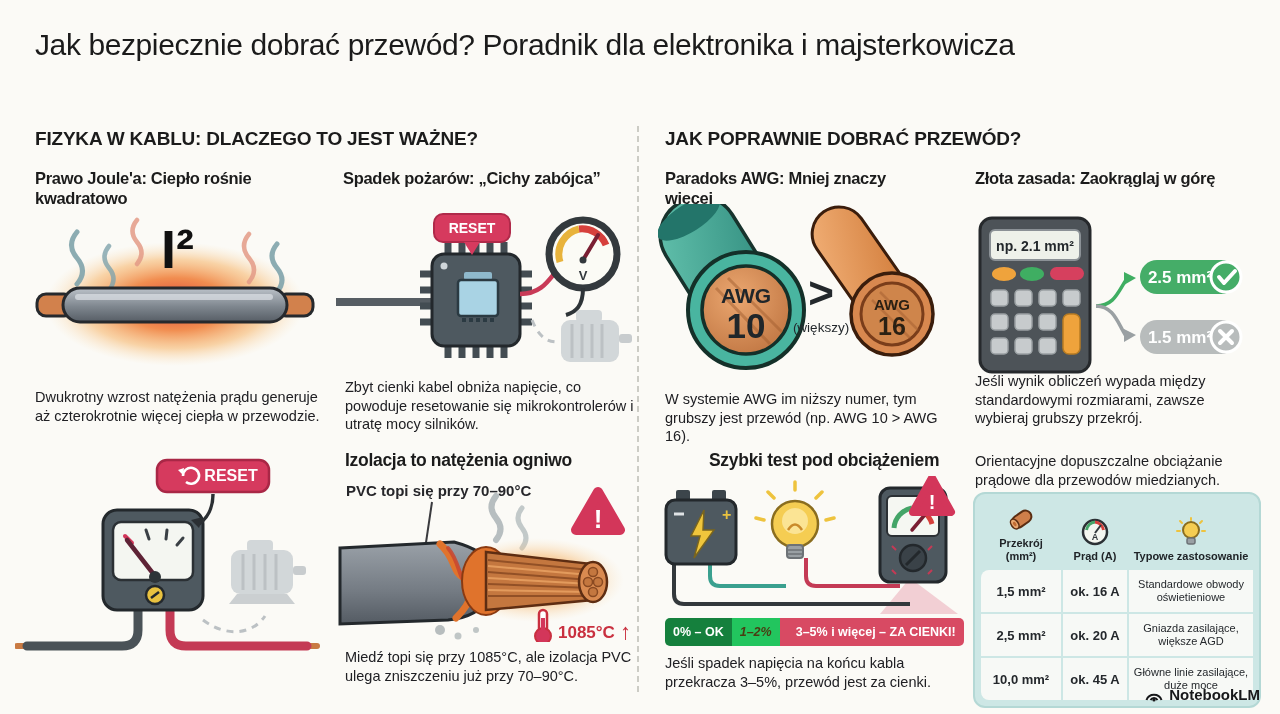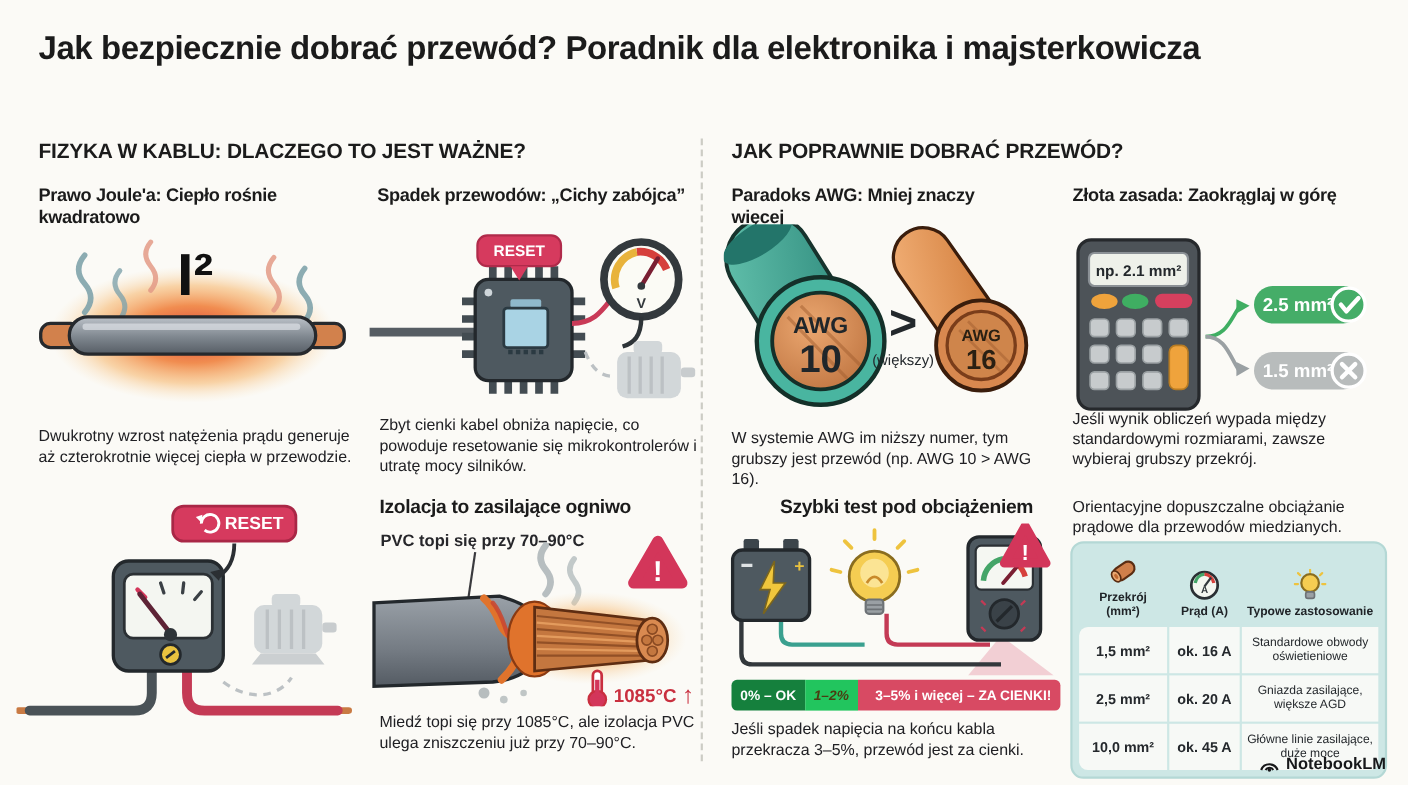--- a/index.html
+++ b/index.html
@@ -1,19 +1,19 @@
 <!DOCTYPE html>
 <html><head>
 <meta charset="utf-8">
 <style>
   html,body{margin:0;padding:0;background:#e8e8e4;}
   #canvas{position:relative;width:1280px;height:714px;background:#fbfaf6;overflow:hidden;
           font-family:"Liberation Sans",sans-serif;color:#1b1b1b;}
   .abs{position:absolute;}
-  .h1{font-size:30px;font-weight:700;letter-spacing:-0.4px;white-space:nowrap;}
+  .h1{font-size:30px;font-weight:400;letter-spacing:-0.4px;white-space:nowrap;}
   .sub{font-size:18px;color:#26262a;}
   .colhead{font-size:19px;font-weight:800;letter-spacing:-0.2px;white-space:nowrap;}
   .itemtitle{font-size:16.5px;font-weight:800;letter-spacing:-0.3px;line-height:1.22;}
   .caption{font-size:14.5px;line-height:1.28;color:#202024;}
   .divider{position:absolute;left:637px;top:126px;height:566px;width:0;border-left:2px dashed #ccccc5;}
   .legend{display:flex;align-items:stretch;height:28px;}
   .seg{display:flex;align-items:center;justify-content:center;font-size:12.5px;font-weight:800;
        padding:0 8px;white-space:nowrap;}
   .seg:first-child{border-radius:5px 0 0 5px;}
   .seg:last-child{border-radius:0 5px 5px 0;padding-left:16px;}
@@ -37,21 +37,21 @@
 
 <div id="canvas">
 
   <div class="abs h1" style="left:35px;top:28px;">Jak bezpiecznie dobrać przewód? Poradnik dla elektronika i majsterkowicza</div>
 
   <div class="divider"></div>
 
   <div class="abs colhead" style="left:35px;top:128px;">FIZYKA W KABLU: DLACZEGO TO JEST WAŻNE?</div>
 
   <div class="abs itemtitle" style="left:35px;top:168px;width:262px;">Prawo Joule'a: Ciepło rośnie kwadratowo</div>
-  <div class="abs itemtitle" style="left:343px;top:168px;width:292px;">Spadek przewodów: „Cichy zabójca”</div>
+  <div class="abs itemtitle" style="left:343px;top:168px;width:292px;">Spadek pożarów: „Cichy zabójca”</div>
 
   <svg class="abs" style="left:25px;top:198px;" width="300" height="185" viewBox="0 0 300 185">
     <defs>
       <radialGradient id="glow1" cx="50%" cy="50%" r="50%">
         <stop offset="0%" stop-color="#d8322b" stop-opacity="0.95"></stop>
         <stop offset="42%" stop-color="#ef7a33" stop-opacity="0.85"></stop>
         <stop offset="72%" stop-color="#f6b264" stop-opacity="0.55"></stop>
         <stop offset="100%" stop-color="#f9dcb0" stop-opacity="0"></stop>
       </radialGradient>
       <linearGradient id="cableGray" x1="0" y1="0" x2="0" y2="1">
@@ -130,21 +130,21 @@
     <circle cx="140" cy="147" r="9" fill="#e9c23f" stroke="#23282c" stroke-width="2.5"></circle>
     <path d="M136,150 l8,-6" stroke="#23282c" stroke-width="2.5"></path>
     <rect x="142" y="12" width="112" height="32" rx="10" fill="#d63a5e" stroke="#a92746" stroke-width="2.5"></rect>
     <path d="M168,28 a8,8 0 1 1 3,6" stroke="#ffffff" stroke-width="2.6" fill="none"></path>
     <path d="M169,20 l-6,2 l5,5 z" fill="#ffffff"></path>
     <text x="216" y="33" text-anchor="middle" font-size="16" font-weight="800" fill="#ffffff">RESET</text>
     <path d="M198,46 C198,62 192,70 184,76" stroke="#2b2f33" stroke-width="3.5" fill="none"></path>
     <path d="M176,72 l8,8 l4,-11 z" fill="#2b2f33"></path>
   </svg>
 
-  <div class="abs itemtitle" style="left:345px;top:450px;width:292px;font-size:17.5px;">Izolacja to zasilające ogniwo</div>
+  <div class="abs itemtitle" style="left:345px;top:450px;width:292px;font-size:17.5px;">Izolacja to natężenia ogniwo</div>
   <svg class="abs" style="left:336px;top:478px;" width="302" height="164" viewBox="0 0 302 164">
     <defs>
       <radialGradient id="glow2" cx="50%" cy="50%" r="50%">
         <stop offset="0%" stop-color="#f07a2e" stop-opacity="0.85"></stop>
         <stop offset="60%" stop-color="#f6b264" stop-opacity="0.5"></stop>
         <stop offset="100%" stop-color="#f9dcb0" stop-opacity="0"></stop>
       </radialGradient>
       <linearGradient id="insGray" x1="0" y1="0" x2="0" y2="1">
         <stop offset="0%" stop-color="#9aa1a8"></stop>
           <stop offset="60%" stop-color="#747b83"></stop>

